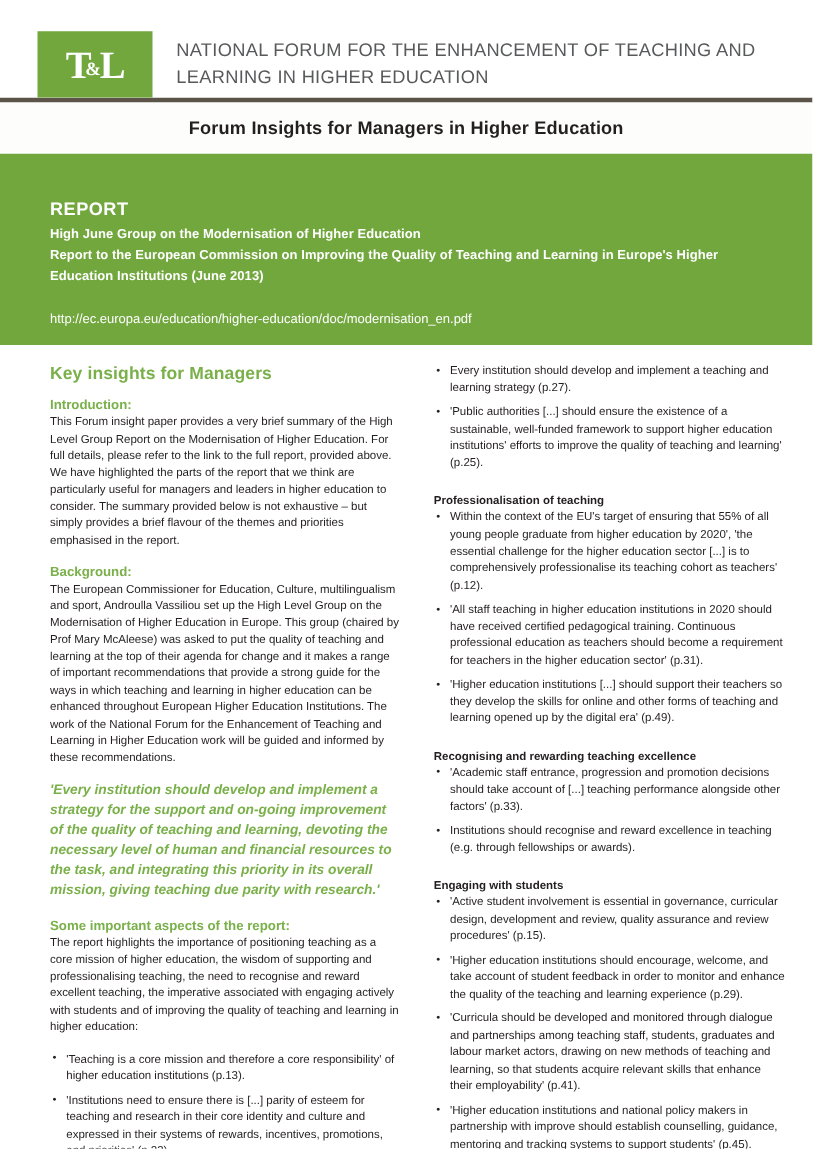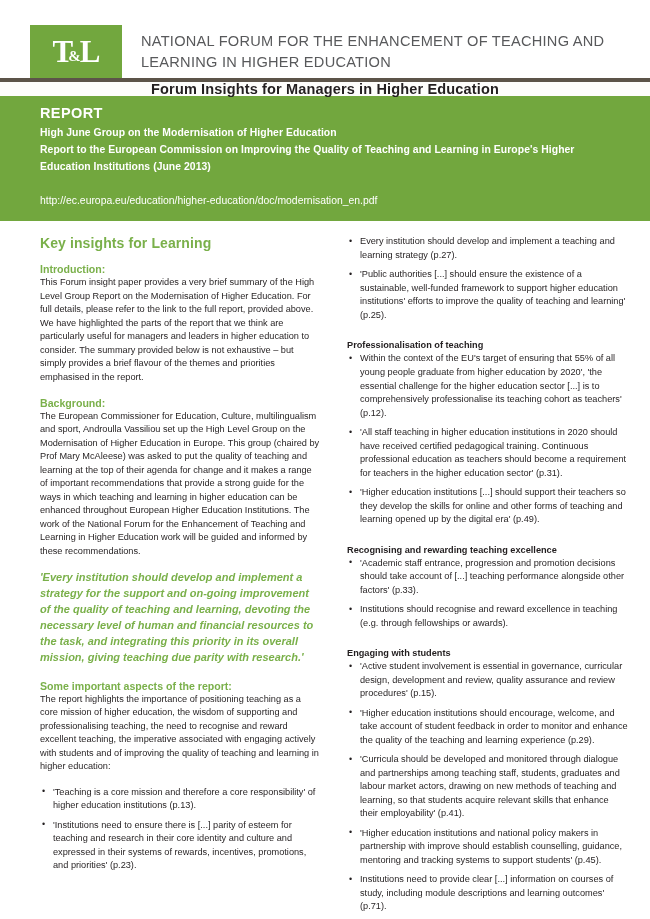--- a/index.html
+++ b/index.html
@@ -64,21 +64,21 @@
   }
 
   .rule-dark {
     height: 4px;
     background: #5c5449;
     width: 100%;
   }
 
   
   .title-bar {
-    height: 14px;
+    height: 41px;
     background: #fdfdfb;
     display: flex;
     align-items: center;
     justify-content: center;
   }
   .title-bar-text {
     font-size: 14.5px;
     font-weight: bold;
     color: #231f20;
     letter-spacing: 0.15px;
@@ -92,20 +92,21 @@
   }
   .report-inner {
     padding-left: 40px;
     padding-right: 28px;
   }
   .report-kicker {
     font-size: 14.5px;
     font-weight: bold;
     letter-spacing: 0.4px;
     margin-bottom: 4px;
+    margin-top: 28px;
   }
   .report-line {
     font-size: 10.4px;
     font-weight: bold;
     line-height: 1.62;
     letter-spacing: 0.05px;
   }
   .report-url {
     font-size: 10.4px;
     font-weight: normal;
@@ -209,21 +210,21 @@
     <div class="report-line">High June Group on the Modernisation of Higher Education</div>
     <div class="report-line">Report to the European Commission on Improving the Quality of Teaching and Learning in Europe's Higher Education Institutions (June 2013)</div>
     <a class="report-url" href="#">http://ec.europa.eu/education/higher-education/doc/modernisation_en.pdf</a>
   </div>
 </div>
 
 <div class="content">
 
   <div class="col">
 
-    <h2 class="section-title">Key insights for Learning</h2>
+    <h2 class="section-title">Key insights for Managers</h2>
 
     <h3 class="sub-green">Introduction:</h3>
     <p class="body-text">This Forum insight paper provides a very brief summary of the High Level Group Report on the Modernisation of Higher Education. For full details, please refer to the link to the full report, provided above. We have highlighted the parts of the report that we think are particularly useful for managers and leaders in higher education to consider. The summary provided below is not exhaustive – but simply provides a brief flavour of the themes and priorities emphasised in the report.</p>
 
     <h3 class="sub-green">Background:</h3>
     <p class="body-text">The European Commissioner for Education, Culture, multilingualism and sport, Androulla Vassiliou set up the High Level Group on the Modernisation of Higher Education in Europe. This group (chaired by Prof Mary McAleese) was asked to put the quality of teaching and learning at the top of their agenda for change and it makes a range of important recommendations that provide a strong guide for the ways in which teaching and learning in higher education can be enhanced throughout European Higher Education Institutions. The work of the National Forum for the Enhancement of Teaching and Learning in Higher Education work will be guided and informed by these recommendations.</p>
 
     <div class="pullquote">'Every institution should develop and implement a strategy for the support and on-going improvement of the quality of teaching and learning, devoting the necessary level of human and financial resources to the task, and integrating this priority in its overall mission, giving teaching due parity with research.'</div>
 
     <h3 class="sub-green">Some important aspects of the report:</h3>

